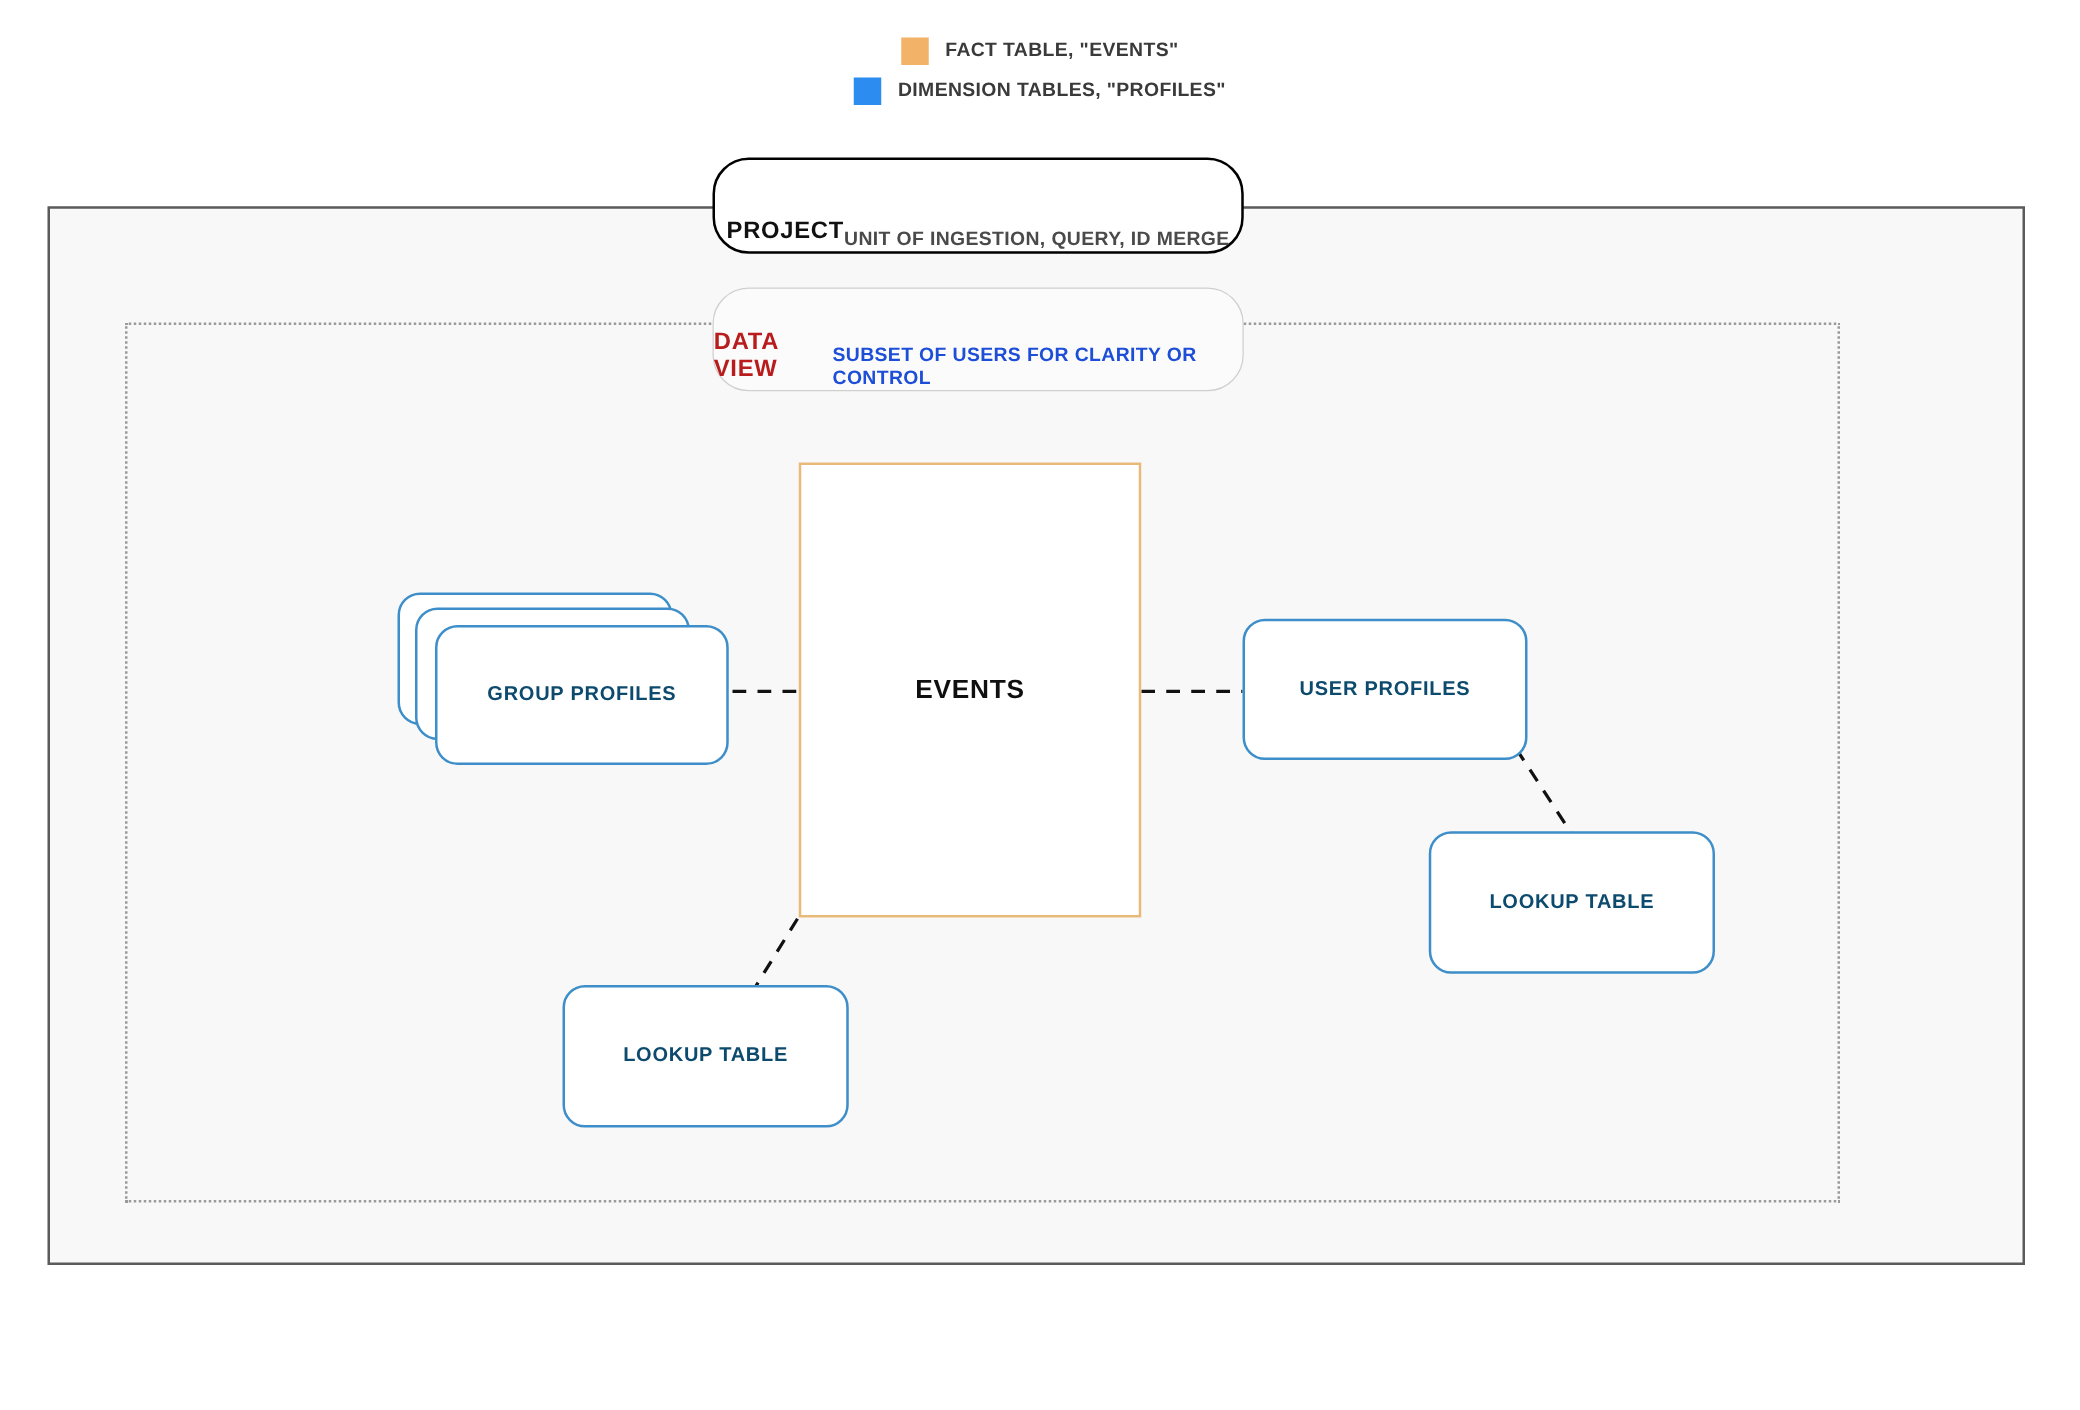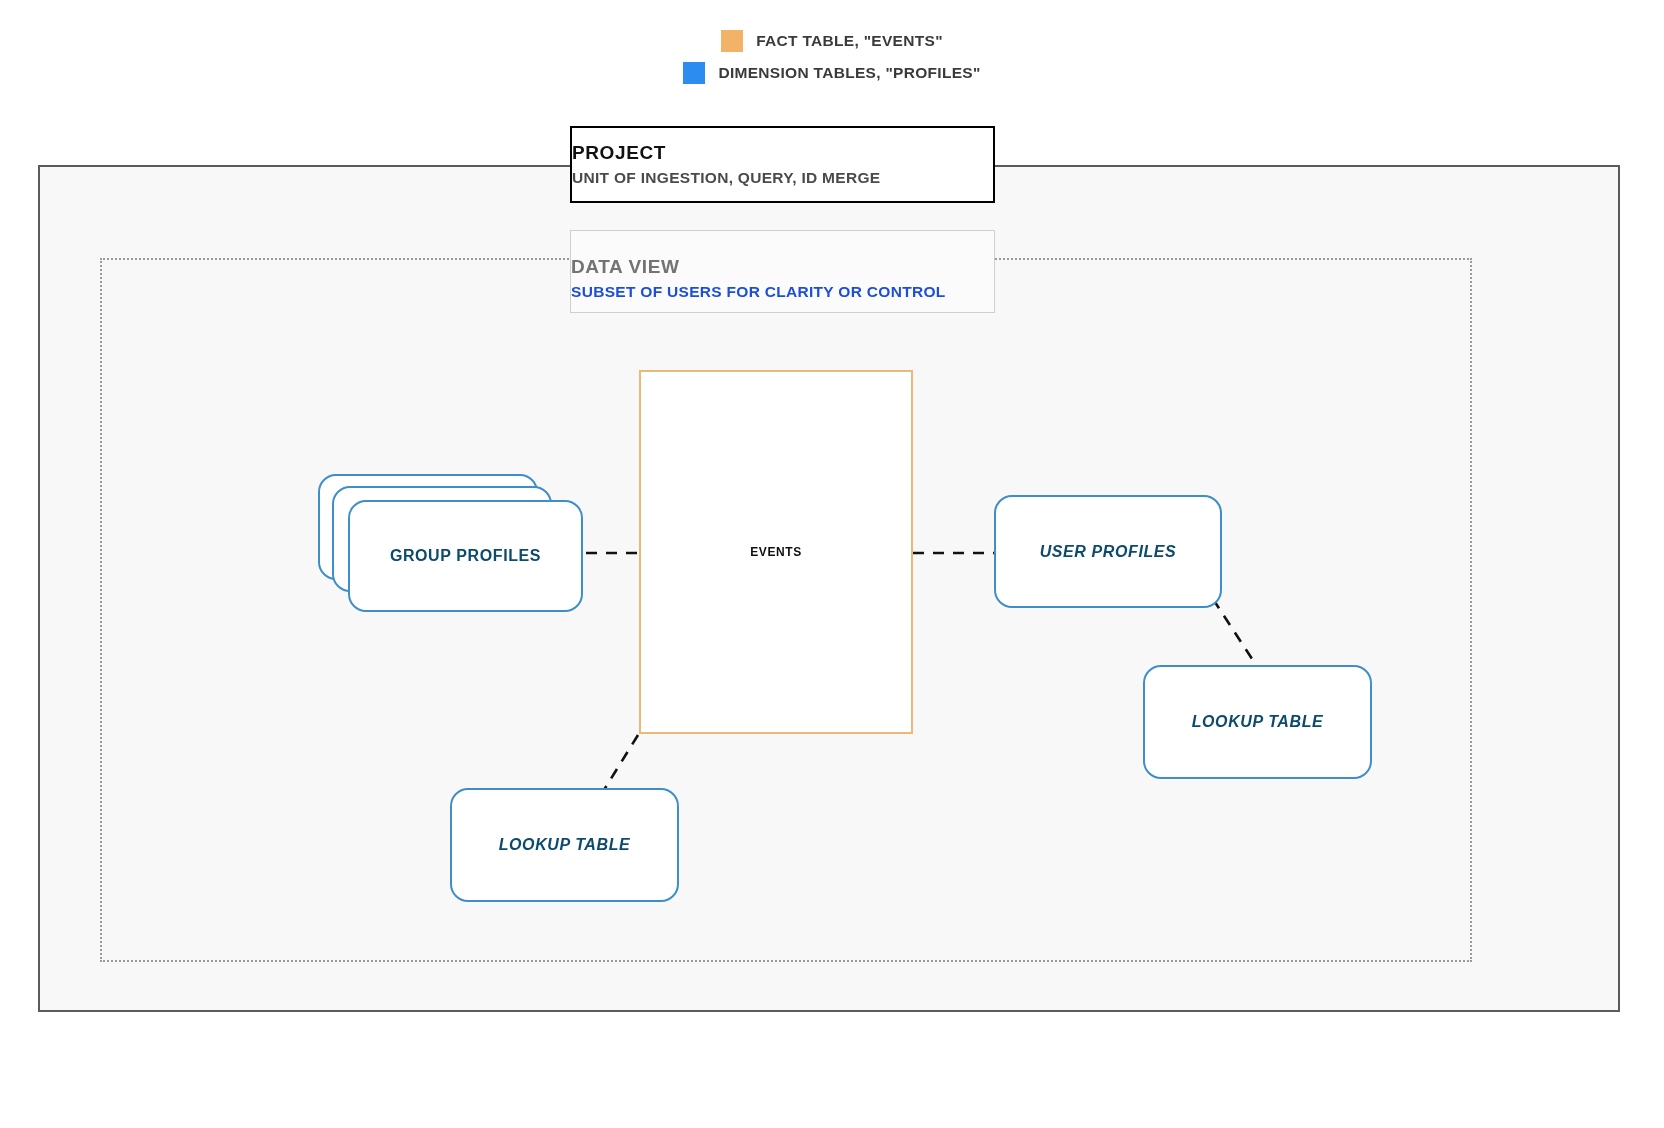--- a/index.html
+++ b/index.html
@@ -71,23 +71,24 @@
     background: transparent;
     box-sizing: border-box;
   }
 
   
   .hdr-card {
     position: absolute;
     box-sizing: border-box;
     background: #ffffff;
     display: flex;
-    flex-direction: column;
-    align-items: flex-start;
+    flex-direction: row;
+    align-items: flex-end;
     justify-content: center;
+    border-radius: 29px;
   }
   .hdr-card.project {
     left: 570px;
     top: 126px;
     width: 425px;
     height: 77px;
     border: 2px solid #000000;
   }
   .hdr-card.dataview {
     left: 570px;
@@ -103,21 +104,21 @@
     letter-spacing: 0.6px;
     color: #111111;
     margin-bottom: 5px;
   }
   .hdr-sub {
     font-size: 15.5px;
     font-weight: bold;
     letter-spacing: 0.3px;
     color: #4a4a4a;
   }
-  .hdr-card.dataview .hdr-title { color: #737373; margin-top: 13px; }
+  .hdr-card.dataview .hdr-title { color: #b91c1c; margin-top: 13px; }
   .hdr-card.dataview .hdr-sub   { color: #1d4ed8; }
 
   
   .connectors {
     position: absolute;
     left: 0;
     top: 0;
     width: 1664px;
     height: 1128px;
     pointer-events: none;
@@ -131,37 +132,36 @@
     width: 274px;
     height: 364px;
     box-sizing: border-box;
     border: 2px solid #e8b978;
     background: #ffffff;
     display: flex;
     align-items: center;
     justify-content: center;
   }
   .fact-label {
-    font-size: 12px;
+    font-size: 21px;
     font-weight: bold;
     letter-spacing: 0.6px;
     color: #0f0f0f;
   }
 
   
   .dim-box {
     position: absolute;
     box-sizing: border-box;
     border: 2px solid #3d8ec9;
     border-radius: 18px;
     background: #ffffff;
     display: flex;
     align-items: center;
     justify-content: center;
-    font-style: italic;
   }
   .dim-label {
     font-size: 16px;
     font-weight: bold;
     letter-spacing: 0.6px;
     color: #0c4a6e;
   }
 
   
   .stack-wrap {

